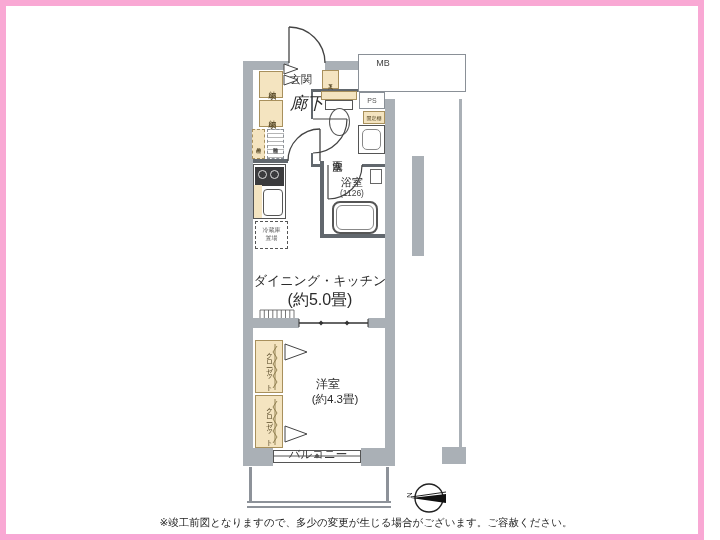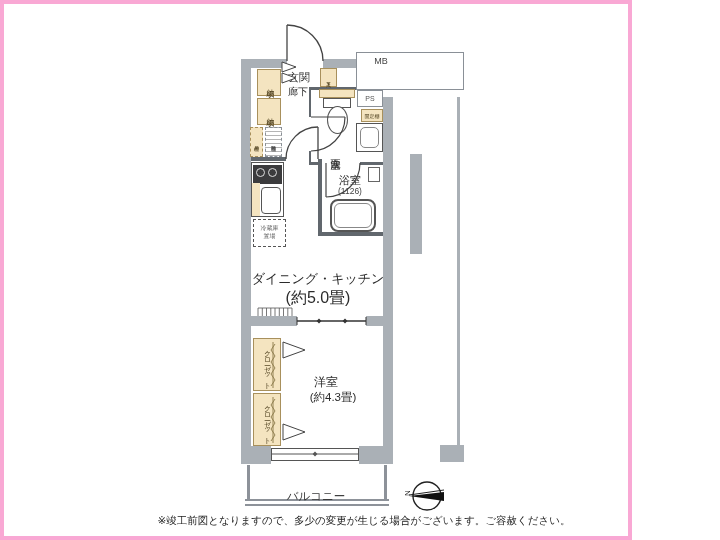--- a/index.html
+++ b/index.html
@@ -1,20 +1,20 @@
 <!DOCTYPE html>
 <html><head>
 <meta charset="utf-8">
 <style>
   * { box-sizing: border-box; margin: 0; padding: 0; }
   html,body { background:#fff; }
   body { font-family: "Liberation Sans", "DejaVu Sans", sans-serif; }
   #frame {
-    position: relative; width: 632px; height: 540px;
-    background: #fff; border: 4px solid #f9a8d4; overflow: hidden;
+    position: relative; width: 704px; height: 540px;
+    background: #fff; border: 6px solid #f9a8d4; overflow: hidden;
     --wall:#aab0b6; --tan:#f4e4c0; --tanb:#a8905c; --line:#555;
   }
   .wall   { position:absolute; background:var(--wall); }
   .thinwall{ position:absolute; background:#61676d; }
   .tanbox { position:absolute; background:var(--tan); border:1px solid var(--tanb); color:#4a3c1a; }
   .whitebox{ position:absolute; background:#fff; border:1.5px solid #8a9097; }
   .fix    { position:absolute; background:#fff; border:1.5px solid var(--line); }
   .dashed { border-style:dashed !important; }
   .lbl    { position:absolute; color:#2b2b2b; text-align:center; line-height:1.1; white-space:nowrap; }
   .vtext  { display:flex; align-items:center; justify-content:center;
@@ -50,21 +50,21 @@
 
   <div class="whitebox" style="left:352px;top:48px;width:108px;height:38px;"></div>
   <div class="lbl" style="left:362px;top:53px;width:30px;font-size:9px;color:#444;">MB</div>
   <div class="whitebox" style="left:353px;top:86px;width:26px;height:17px;"></div>
   <div class="lbl ctext" style="left:353px;top:86px;width:26px;height:17px;font-size:7px;color:#555;">PS</div>
 
   <div class="tanbox vtext" style="left:253px;top:65px;width:24px;height:27px;font-size:8px;">収納</div>
   <div class="tanbox vtext" style="left:253px;top:94px;width:24px;height:27px;font-size:8px;">収納</div>
   <div class="tanbox vtext" style="left:316px;top:64px;width:17px;height:19px;font-size:5px;">下足入</div>
   <div class="lbl" style="left:284px;top:67px;font-size:11px;">玄関</div>
-  <div class="lbl" style="left:284px;top:82px;font-size:10px;">廊下</div>
+  <div class="lbl" style="left:284px;top:89px;font-size:17px;font-style:italic;">廊下</div>
 
   <div class="tanbox dashed vtext" style="left:246px;top:123px;width:13px;height:30px;font-size:5px;">吊戸棚</div>
   <div class="whitebox dashed vtext" style="left:261px;top:123px;width:17px;height:30px;font-size:5px;color:#333;border-width:1px;background:repeating-linear-gradient(180deg,#fff 0 3px,#b5b5b5 3px 4px);">可動棚</div>
 
   <div class="tanbox" style="left:315px;top:85px;width:36px;height:9px;"></div>
   <div class="fix" style="left:319px;top:94px;width:28px;height:10px;"></div>
   <div class="fix" style="left:323px;top:102px;width:21px;height:28px;border-radius:50%;"></div>
   <div class="lbl vtext" style="left:325px;top:128px;width:13px;height:38px;font-size:10px;">洗面室</div>
   <div class="tanbox ctext" style="left:357px;top:105px;width:22px;height:13px;font-size:5px;">固定棚</div>
   <div class="fix" style="left:352px;top:119px;width:27px;height:29px;"></div>
@@ -93,21 +93,21 @@
   <div class="tanbox vtext" style="left:249px;top:389px;width:28px;height:53px;font-size:7px;">クローゼット</div>
   <div class="lbl" style="left:272px;top:372px;width:100px;font-size:12px;">洋室</div>
   <div class="lbl" style="left:279px;top:387px;width:100px;font-size:11.5px;">(約4.3畳)</div>
 
   <div class="fix" style="left:267px;top:444px;width:88px;height:13px;border-width:1.5px;"></div>
 
   <div style="position:absolute;left:243px;top:461px;width:3px;height:36px;background:#8d9299;"></div>
   <div style="position:absolute;left:380px;top:461px;width:3px;height:36px;background:#8d9299;"></div>
   <div style="position:absolute;left:241px;top:500px;width:144px;height:2px;background:#8d9299;"></div>
   <div style="position:absolute;left:241px;top:495px;width:144px;height:2px;background:#8d9299;"></div>
-  <div class="lbl" style="left:252px;top:486px;width:120px;font-size:11.5px;color:#3a3a3a;">バルコニー</div>
+  <div class="lbl" style="left:252px;top:442px;width:120px;font-size:11.5px;color:#3a3a3a;">バルコニー</div>
 
   <svg class="overlay" width="720" height="540" viewBox="0 0 720 540">
 
     <g stroke="#444" fill="none" stroke-width="1.3">
       <path d="M283,21 V57"></path>
       <path d="M283,21 A36,36 0 0 1 319,57"></path>
     </g>
 
     <g stroke="#444" fill="none" stroke-width="1.3">
       <path d="M314,123 V155"></path>

